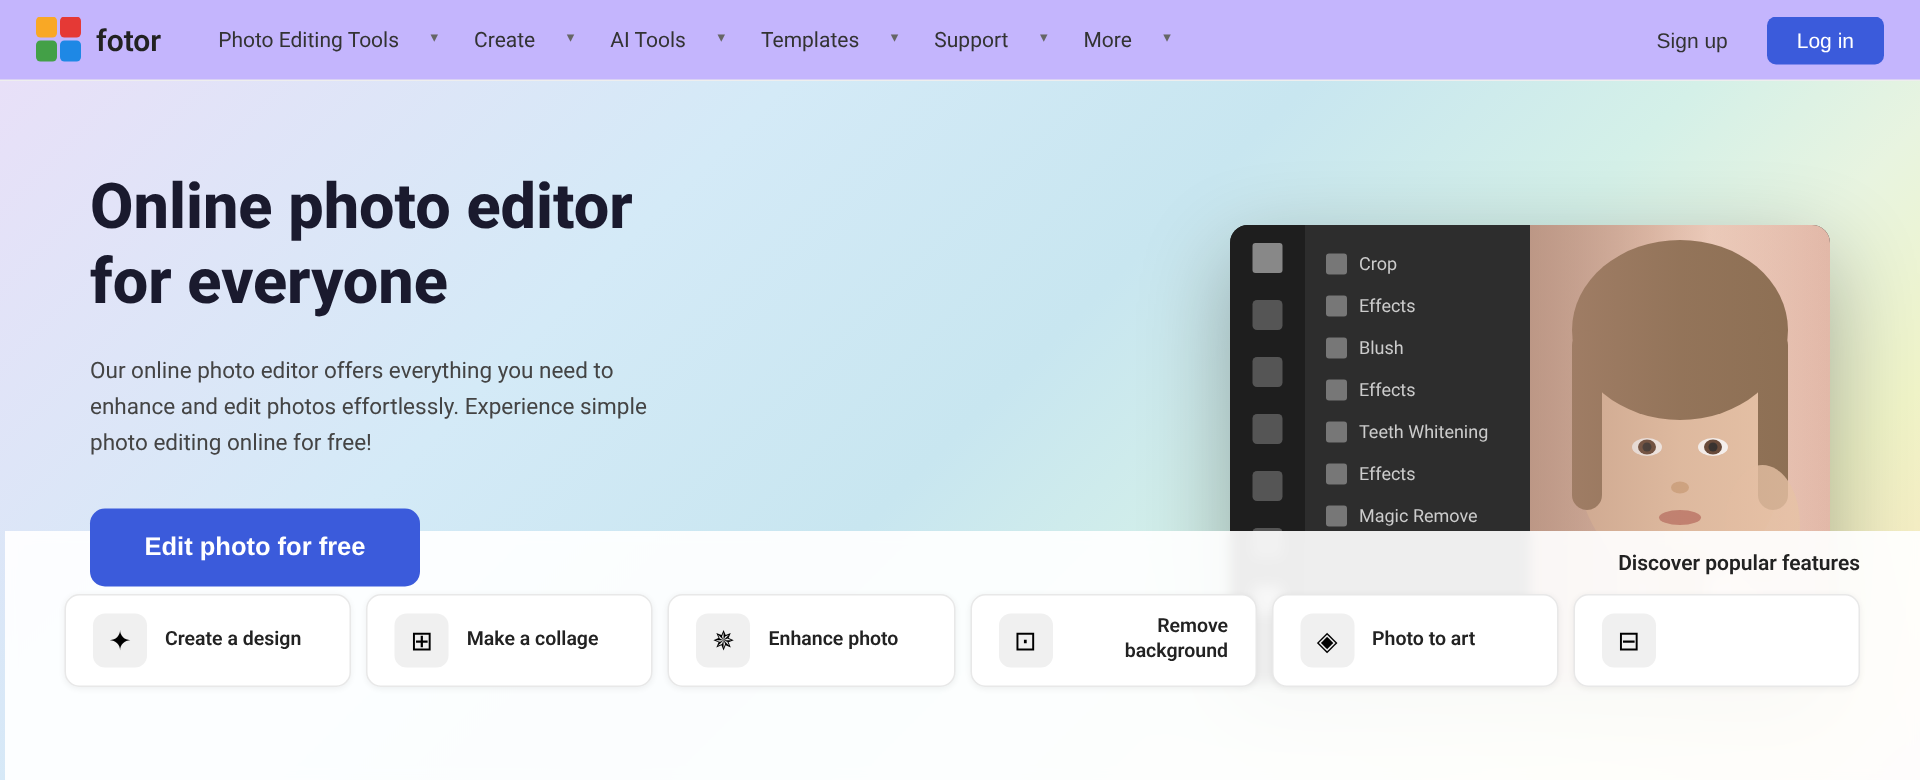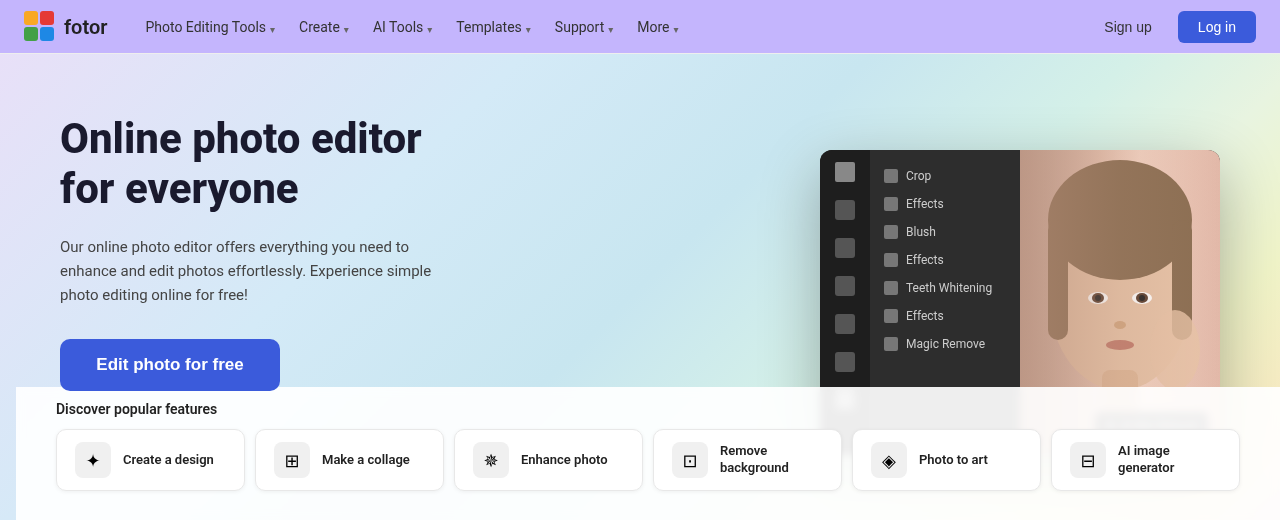--- a/index.html
+++ b/index.html
@@ -8,21 +8,21 @@
     
     nav {
       display: flex; align-items: center; height: 54px; padding: 0 24px;
       border-bottom: 1px solid #eee; background: #c4b5fd; position: relative; z-index: 10;
     }
     .logo { display: flex; align-items: center; gap: 8px; margin-right: 28px; }
     .logo-icon { width: 32px; height: 32px; }
     .logo-text { font-size: 20px; font-weight: 600; color: #222; }
     .nav-items { display: flex; align-items: center; gap: 4px; flex: 1; }
     .nav-item {
-      display: flex; align-items: flex-end; gap: 4px; padding: 6px 10px;
+      display: flex; align-items: flex-start; gap: 21px; padding: 6px 10px;
       font-size: 14px; color: #333; cursor: pointer; border-radius: 6px;
       white-space: nowrap;
     }
     .nav-item .chevron { font-size: 10px; color: #666; }
     .nav-actions { display: flex; align-items: center; gap: 10px; }
     .btn-signup {
       padding: 8px 16px; font-size: 14px; background: transparent;
       border: none; cursor: pointer; color: #333; font-weight: 500;
     }
     .btn-login {
@@ -86,23 +86,24 @@
     .ai-badge {
       position: absolute; bottom: 16px; right: 12px;
       background: rgba(40,40,40,0.85); color: #fff; font-size: 11px;
       padding: 6px 10px; border-radius: 6px; display: flex; align-items: center; gap: 5px;
       white-space: nowrap;
     }
     .ai-badge-icon { font-size: 13px; }
 
     
     .features-section {
-      position: absolute; bottom: 0; left: 16px; right: 0; height: 133px;
+      position: absolute; bottom: 0; left: 3px; right: 0; height: 166px;
       background: rgba(255,255,255,0.92); backdrop-filter: blur(4px);
       padding: 14px 40px;
+      text-align: right;
     }
     .features-title { font-size: 14px; font-weight: 600; color: #222; margin-bottom: 12px; }
     .features-row { display: flex; gap: 10px; }
     .feature-card {
       display: flex; align-items: center; gap: 12px;
       background: #fff; border: 1px solid #e8e8e8; border-radius: 10px;
       padding: 12px 18px; cursor: pointer; flex: 1; min-width: 0;
       box-shadow: 0 1px 4px rgba(0,0,0,0.06);
     }
     .feature-icon-box {
@@ -264,18 +265,17 @@
       <div class="feature-card">
         <div class="feature-icon-box">⊡</div>
         <span class="feature-label">Remove background</span>
       </div>
       <div class="feature-card">
         <div class="feature-icon-box">◈</div>
         <span class="feature-label">Photo to art</span>
       </div>
       <div class="feature-card">
         <div class="feature-icon-box">⊟</div>
-        <span class="feature-label">AI image generator</span>
       </div>
     </div>
   </div>
 
 </div>
 
 </body></html>

